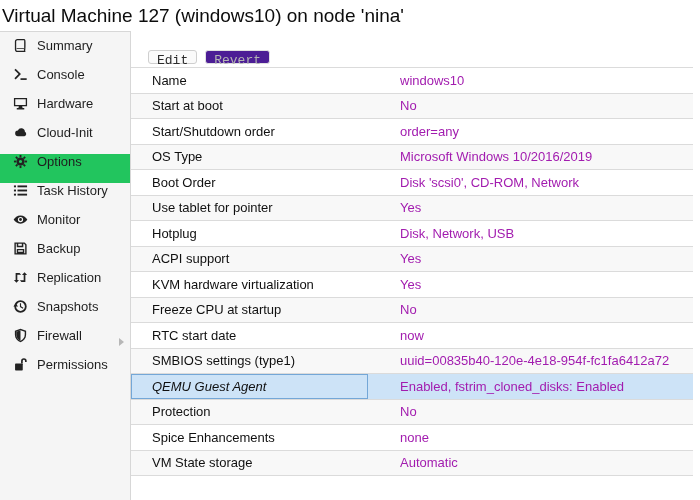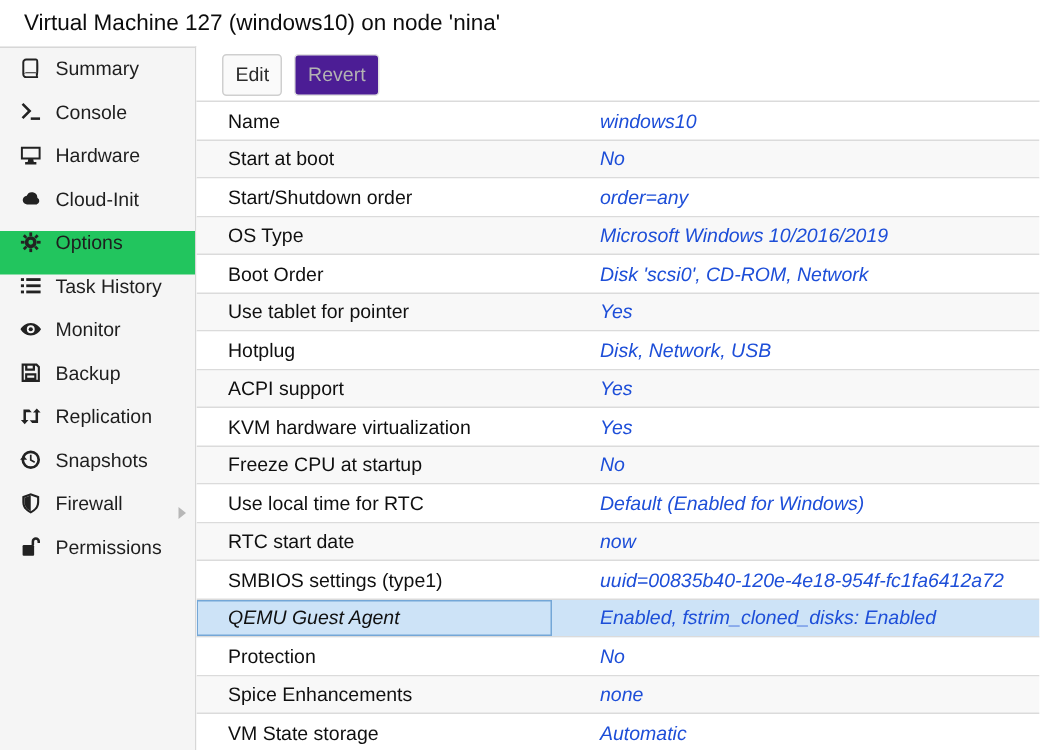--- a/index.html
+++ b/index.html
@@ -2,22 +2,22 @@
 <html><head>
 <meta charset="utf-8">
 <style>
   html,body{margin:0;padding:0;}
   body{
     width:700px;height:500px;overflow:hidden;background:#fff;
     font-family:"Liberation Sans",sans-serif;font-size:13px;color:#111;
     -webkit-font-smoothing:antialiased;
   }
   .titlebar{
-    height:31px;display:flex;align-items:center;padding-left:16px;
-    background:#fff;box-sizing:border-box;font-size:15px;color:#0c0c0c;
+    height:31px;display:flex;align-items:center;padding-left:2px;
+    background:#fff;box-sizing:border-box;font-size:19px;color:#0c0c0c;
     white-space:nowrap;
   }
   .layout{display:flex;height:469px;}
   
   .sidebar{
     width:131px;flex:0 0 131px;background:#f5f5f5;box-sizing:border-box;
     border-top:1px solid #d7d7d7;border-right:1px solid #d7d7d7;
     padding-top:6px;
   }
   .side-item{
@@ -32,40 +32,40 @@
     border-left:5px solid #b7b7b7;border-top:4.5px solid transparent;
     border-bottom:4.5px solid transparent;
   }
   
   .content{flex:1;display:flex;flex-direction:column;background:#fff;min-width:0;}
   .toolbar{
     height:36px;flex:0 0 36px;display:flex;align-items:flex-end;
     padding:0 0 3px 17px;box-sizing:border-box;gap:8px;background:#fff;
   }
   .btn{
-    height:28px;padding:0 8px;border:1px solid #cfcfcf;border-radius:3px;
-    background:#fafafa;font-family:Liberation Sans, sans-serif;font-size:13px;
+    height:14px;padding:0 8px;border:1px solid #cfcfcf;border-radius:3px;
+    background:#fafafa;font-family:Liberation Mono, monospace;font-size:13px;
     color:#2b2b2b;line-height:20px;cursor:pointer;
   }
   .btn[disabled]{color:#b3b3b3;border-color:#e1e1e1;background:#4c1d95;cursor:default;}
   .grid{border-top:1px solid #dbdbdb;margin-right:7px;overflow:hidden;}
   .row{
     display:flex;height:25.5px;box-sizing:border-box;
     border-bottom:1px solid #dbdbdb;background:#fff;cursor:pointer;
   }
   .row:nth-child(even){background:#f8f8f8;}
   .row.selected{background:#cde3f7;}
   .cell-name{
     width:237px;flex:0 0 237px;box-sizing:border-box;padding-left:21px;
     display:flex;align-items:center;white-space:nowrap;overflow:hidden;color:#101010;
   }
   .row.selected .cell-name{box-shadow:inset 0 0 0 1px #74a7d7;font-style:italic;}
   .cell-value{
     flex:1;box-sizing:border-box;padding-left:32px;display:flex;align-items:center;
-    white-space:nowrap;overflow:hidden;color:#1d4ed8;font-style:italic;
+    white-space:nowrap;overflow:hidden;color:#a21caf;
   }
 </style>
 </head>
 <body>
 
 <div class="titlebar">Virtual Machine 127 (windows10) on node 'nina'</div>
 
 <div class="layout">
 
   <div class="sidebar">
@@ -247,24 +247,20 @@
       </div>
       <div class="row">
         <div class="cell-name">KVM hardware virtualization</div>
         <div class="cell-value">Yes</div>
       </div>
       <div class="row">
         <div class="cell-name">Freeze CPU at startup</div>
         <div class="cell-value">No</div>
       </div>
       <div class="row">
-        <div class="cell-name">Use local time for RTC</div>
-        <div class="cell-value">Default (Enabled for Windows)</div>
-      </div>
-      <div class="row">
         <div class="cell-name">RTC start date</div>
         <div class="cell-value">now</div>
       </div>
       <div class="row">
         <div class="cell-name">SMBIOS settings (type1)</div>
         <div class="cell-value">uuid=00835b40-120e-4e18-954f-fc1fa6412a72</div>
       </div>
       <div class="row selected">
         <div class="cell-name">QEMU Guest Agent</div>
         <div class="cell-value">Enabled, fstrim_cloned_disks: Enabled</div>

